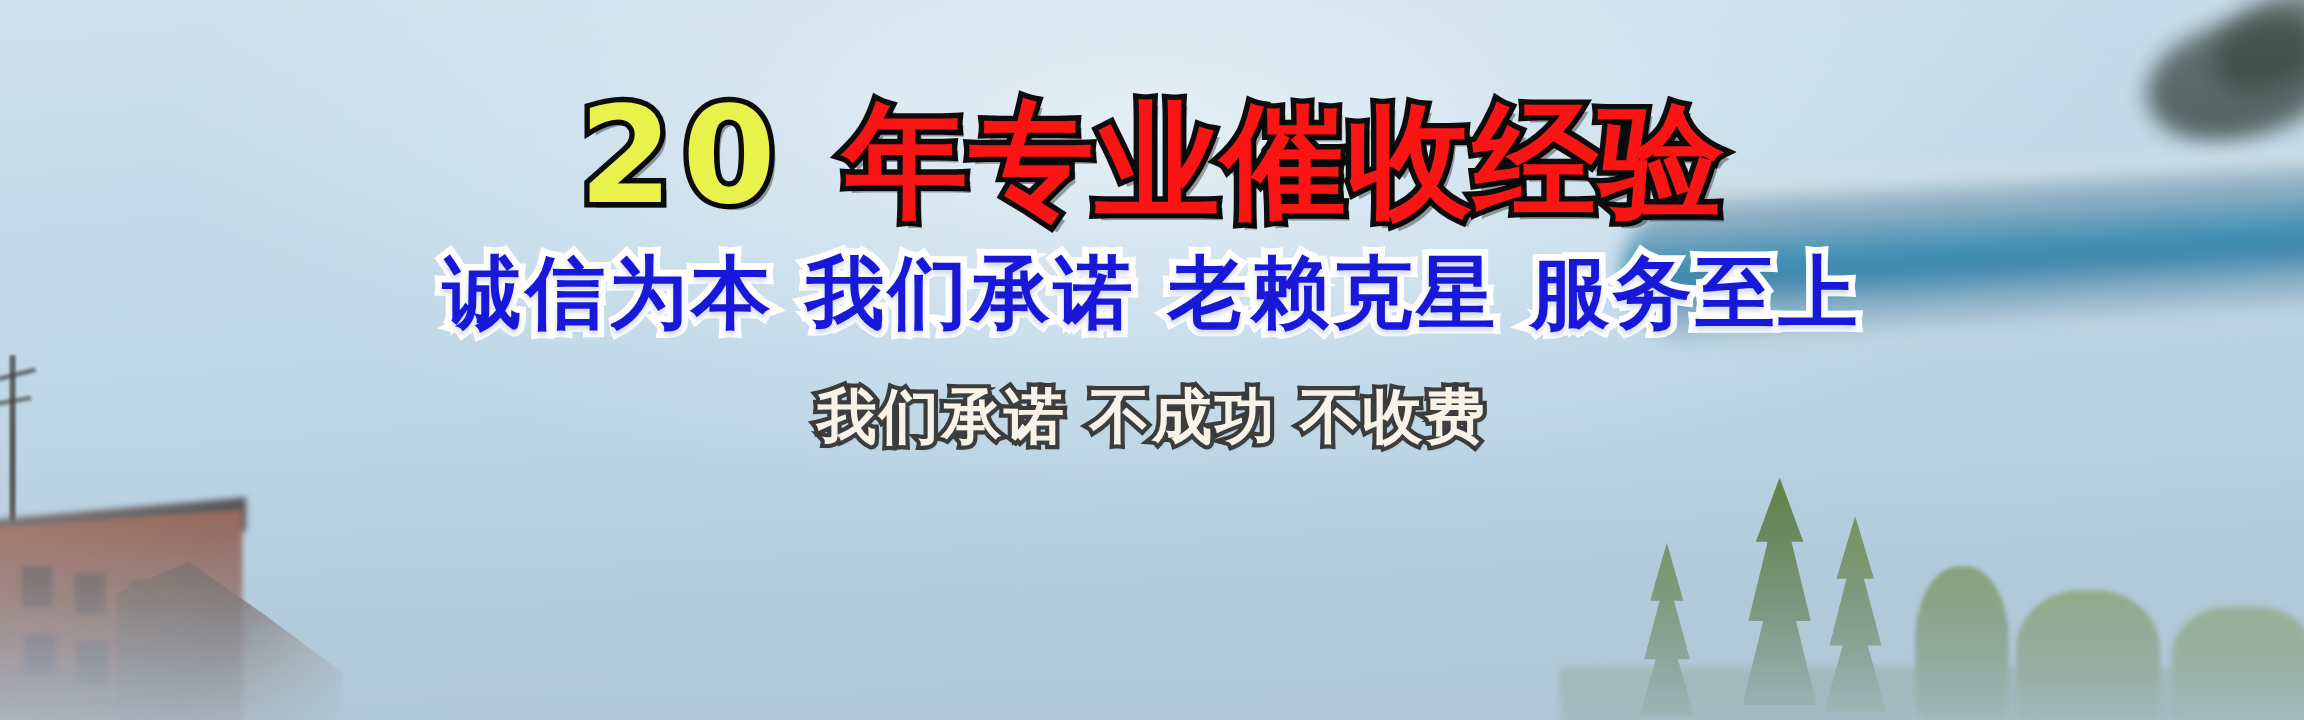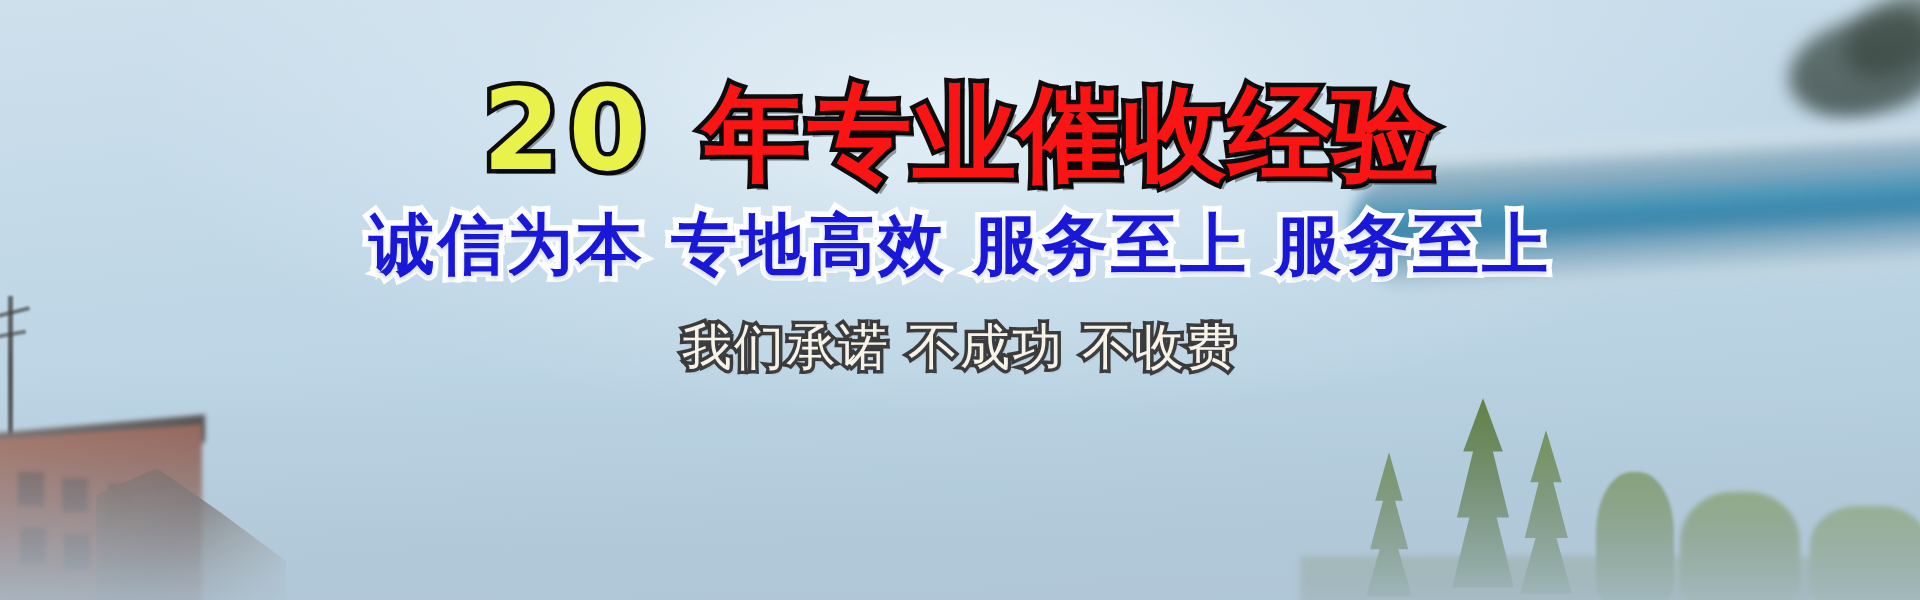--- a/index.html
+++ b/index.html
@@ -159,21 +159,21 @@
     color:#1a18d8;
     font-size:66px;font-weight:bold;line-height:1;
     letter-spacing:3px;white-space:nowrap;
     -webkit-text-stroke:11px #ffffff;
     paint-order:stroke fill;
     text-shadow:0 3px 4px rgba(120,150,175,.35);
   }
   .promise{
     margin-top:44px;
     color:#f7f3e8;
-    font-size:50px;font-weight:normal;line-height:1;
+    font-size:50px;font-weight:bold;line-height:1;
     letter-spacing:2px;white-space:nowrap;
     -webkit-text-stroke:7px #3b3b3b;
     paint-order:stroke fill;
     text-shadow:2px 3px 3px rgba(70,80,90,.3);
   }
 </style>
 </head>
 <body>
 
 <div class="banner">
@@ -206,17 +206,17 @@
   <div class="tree tree-e"></div>
   <div class="tree tree-f"></div>
 
   <div class="sky-warm"></div>
 
   <div class="content">
     <div class="headline">
       <span class="hl-num">20</span>
       <span class="hl-cn">年专业催收经验</span>
     </div>
-    <div class="slogan">诚信为本 专地高效 服务至上 服务至上</div>
+    <div class="slogan">诚信为本 我们承诺 老赖克星 服务至上</div>
     <div class="promise">我们承诺 不成功 不收费</div>
   </div>
 
 </div>
 
 </body></html>

